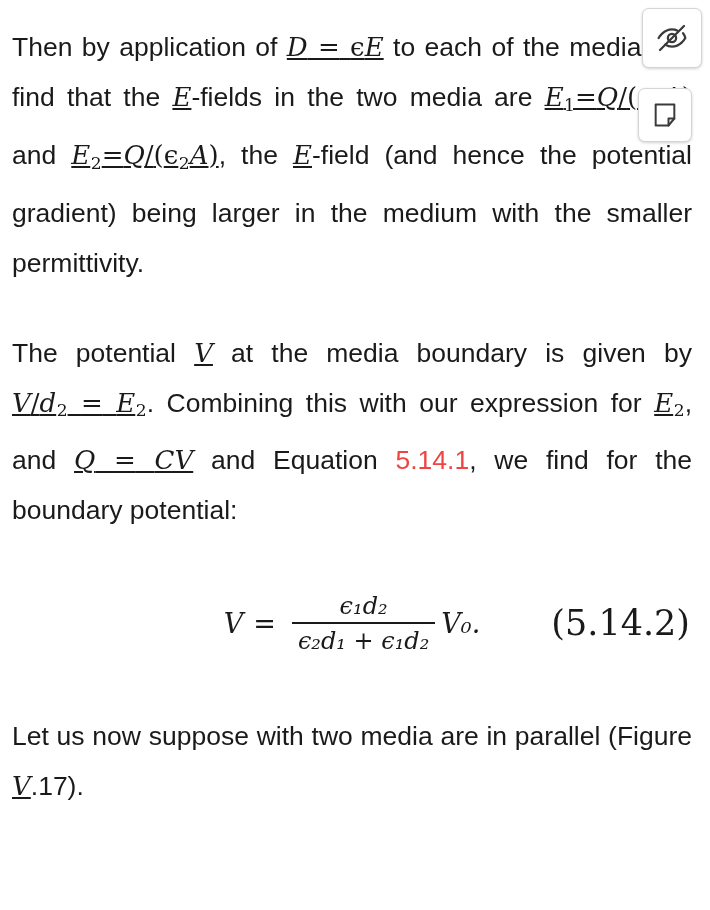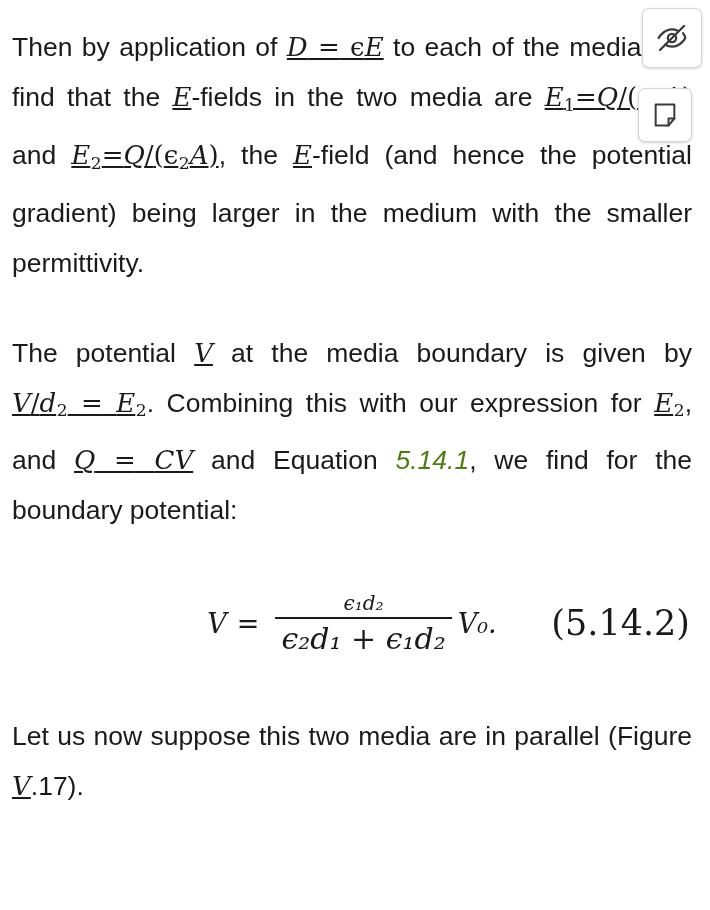--- a/index.html
+++ b/index.html
@@ -48,24 +48,23 @@
     font-size: 0.66em;
     vertical-align: -0.28em;
     font-style: normal;
     padding-left: 0.5px;
   }
   .eps {
     font-family: "DejaVu Serif", "Liberation Serif", serif;
     font-style: normal;
   }
   .eqlink {
-    color: #4d7c0f;
+    color: #ef4444;
     text-decoration: none;
     cursor: pointer;
-    font-style: italic;
   }
   .ital-it {
     font-family: "DejaVu Serif", "Liberation Serif", serif;
     font-style: italic;
   }
 
   
   .display-eq {
     margin: 0 0 40px 0;
     position: relative;
@@ -92,31 +91,31 @@
     margin: 0 10px;
   }
   .frac {
     display: inline-flex;
     flex-direction: column;
     align-items: center;
     margin: 0 6px;
     vertical-align: middle;
   }
   .frac .numer {
-    font-size: 20px;
+    font-size: 24px;
     padding: 0 6px 4px 6px;
     line-height: 1;
   }
   .frac .bar {
     width: 100%;
     height: 1.6px;
     background: #1a1a1a;
   }
   .frac .denom {
-    font-size: 30px;
+    font-size: 24px;
     padding: 5px 6px 0 6px;
     line-height: 1;
   }
   .eq-tag {
     position: absolute;
     right: 2px;
     top: 50%;
     transform: translateY(-50%);
     font-family: "DejaVu Serif", "Liberation Serif", serif;
     font-style: normal;
@@ -172,21 +171,21 @@
           <span class="bar"></span>
           <span class="denom">ϵ₂d₁ + ϵ₁d₂</span>
         </span>
         <span>V₀.</span>
       </span>
     </div>
     <span class="eq-tag">(5.14.2)</span>
   </div>
 
   <p class="para">
-    <span>Let us now suppose this two media are in parallel (Figure </span><span class="m ital-it">V</span><span>.17).</span>
+    <span>Let us now suppose with two media are in parallel (Figure </span><span class="m ital-it">V</span><span>.17).</span>
   </p>
 
 </div>
 
 <div class="fab" id="fab-eye">
   <span>
     <svg width="32" height="32" viewBox="0 0 24 24" fill="none" stroke="#3a3a3a" stroke-width="1.7" stroke-linecap="round" stroke-linejoin="round">
       <path d="M2 12s3.6-6.5 10-6.5c1.6 0 3 .4 4.2 1"></path>
       <path d="M20.3 8.4C21.4 9.7 22 12 22 12s-3.6 6.5-10 6.5c-2 0-3.7-.6-5.1-1.5"></path>
       <circle cx="12" cy="12" r="3.1"></circle>

